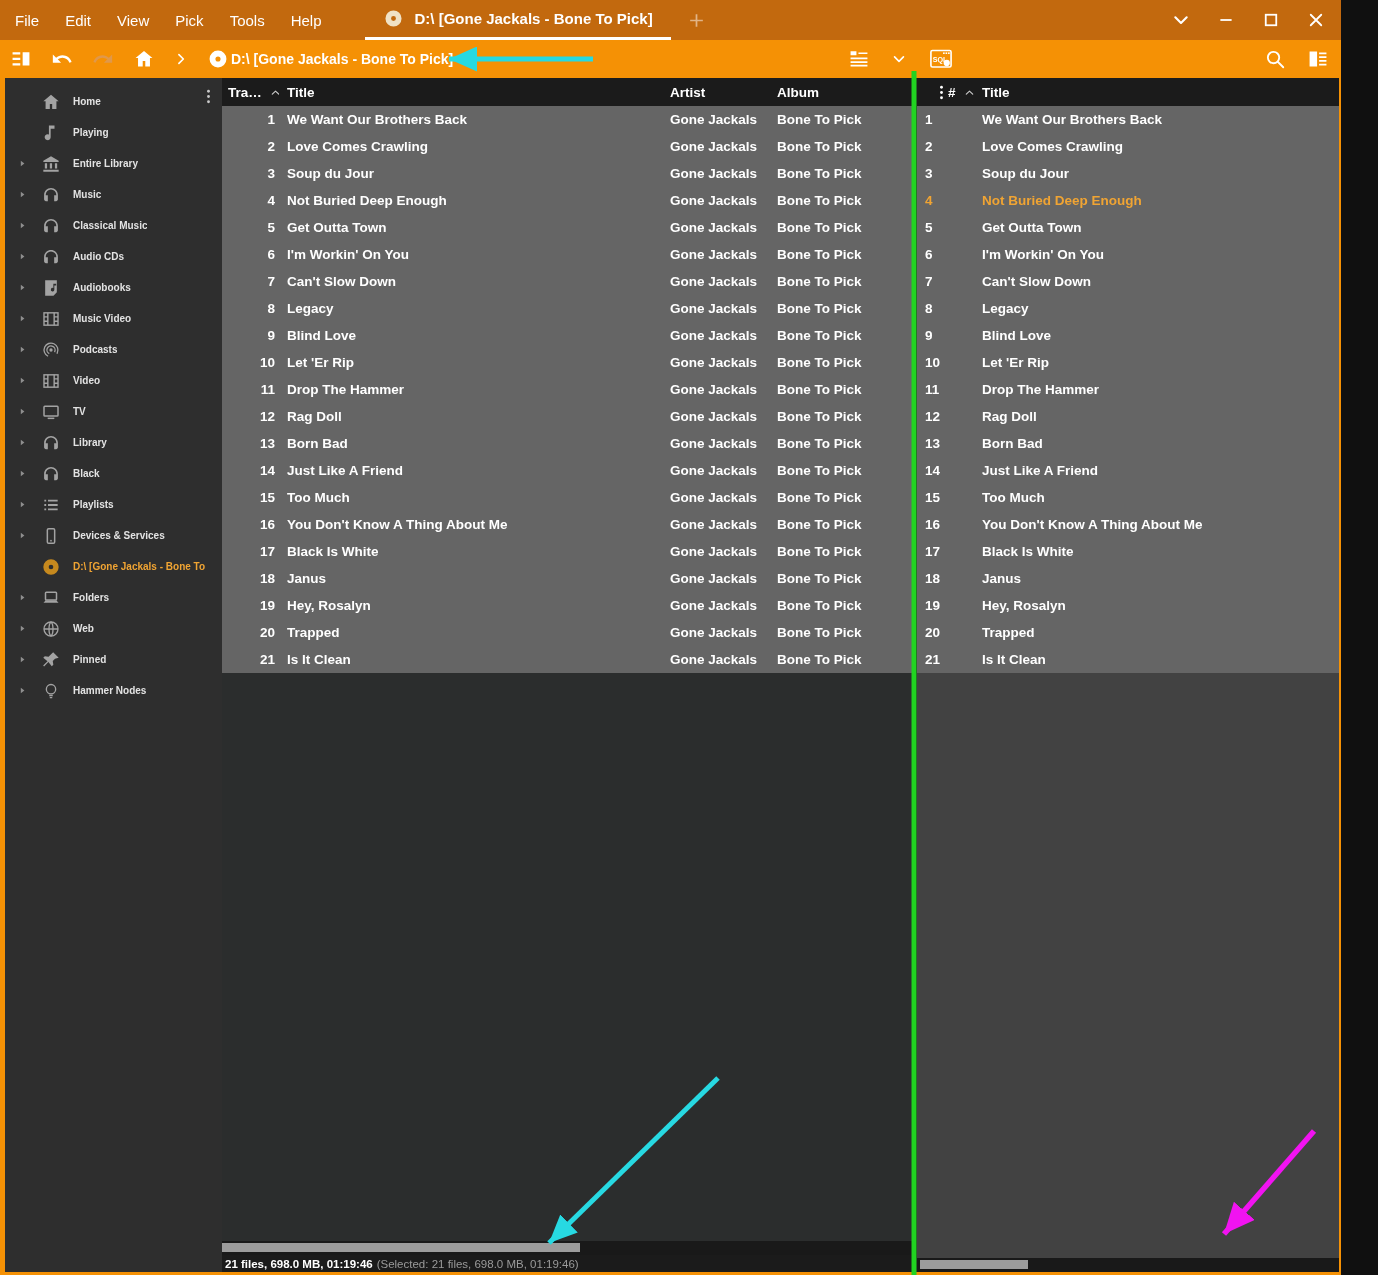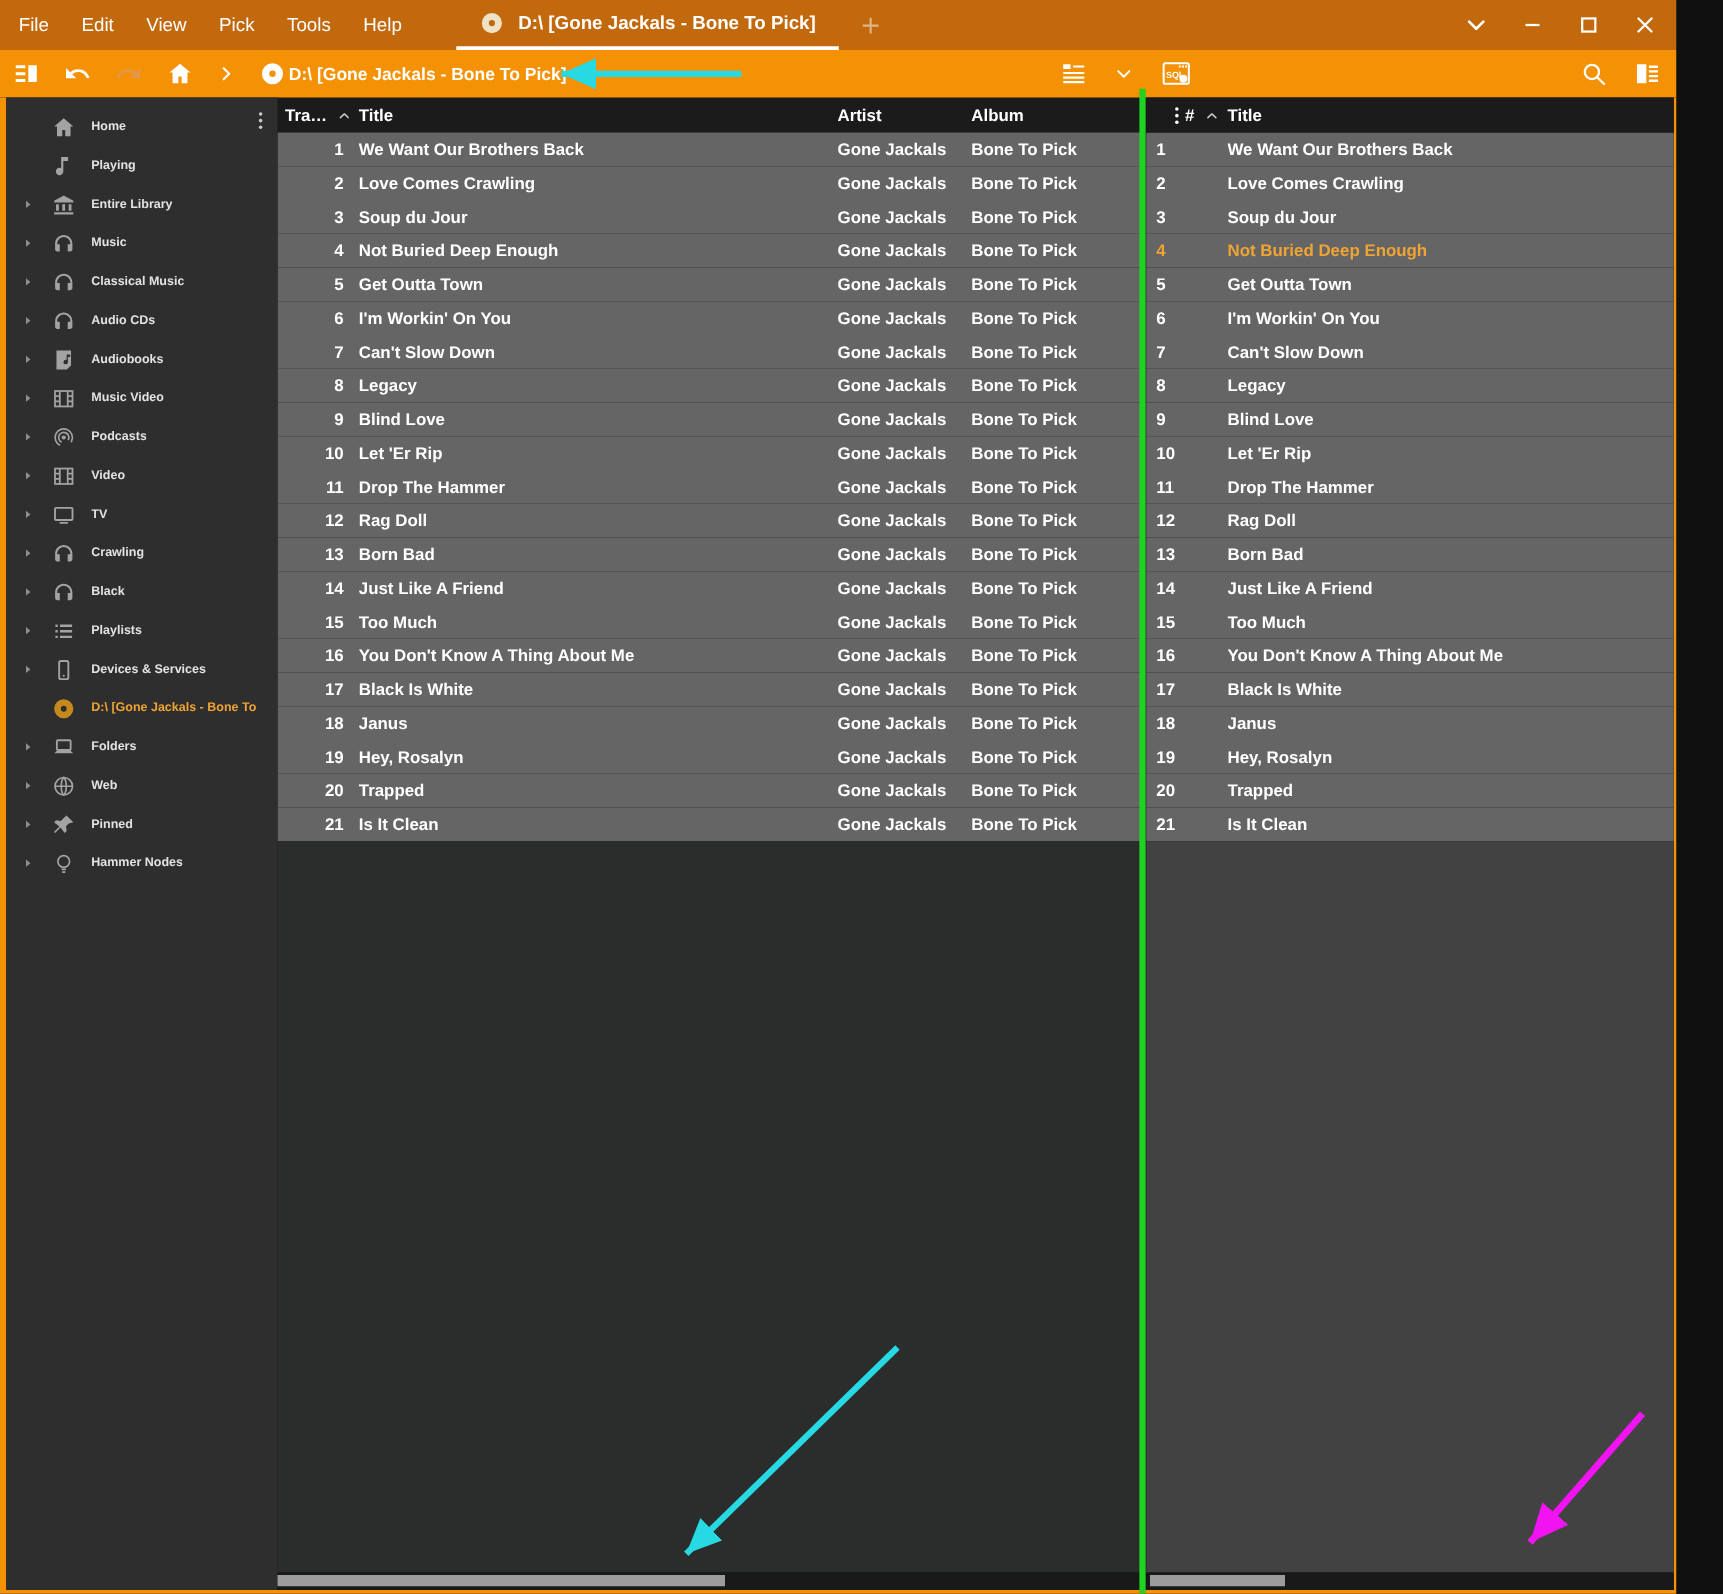--- a/index.html
+++ b/index.html
@@ -396,21 +396,21 @@
     <span class="icon sb-caret">
               <svg viewBox="0 0 24 24" xmlns="http://www.w3.org/2000/svg">
                 <path fill="currentColor" d="M7.5 4.5 17 12l-9.5 7.5z"></path>
               </svg>
             </span>
     <span class="icon sb-icon">
               <svg viewBox="0 0 24 24" xmlns="http://www.w3.org/2000/svg">
                 <path fill="currentColor" d="M12 3.5c-4.6 0-8.3 3.7-8.3 8.3v5.4c0 1.2 1 2.2 2.2 2.2h2.3v-7H5.7v-.6a6.3 6.3 0 0 1 12.6 0v.6h-2.5v7h2.3c1.2 0 2.2-1 2.2-2.2v-5.4c0-4.6-3.7-8.3-8.3-8.3z"></path>
               </svg>
             </span>
-    <span class="sb-label">Crawling</span>
+    <span class="sb-label">Library</span>
   </div>
 
   <div class="sb-item">
     <span class="icon sb-caret">
               <svg viewBox="0 0 24 24" xmlns="http://www.w3.org/2000/svg">
                 <path fill="currentColor" d="M7.5 4.5 17 12l-9.5 7.5z"></path>
               </svg>
             </span>
     <span class="icon sb-icon">
               <svg viewBox="0 0 24 24" xmlns="http://www.w3.org/2000/svg">
@@ -687,20 +687,24 @@
     <div class="cell-no">21</div>
     <div class="cell">Is It Clean</div>
     <div class="cell pad">Gone Jackals</div>
     <div class="cell pad">Bone To Pick</div>
   </div>
 </div>
       <div class="p-empty"></div>
       <div class="hscroll">
           <div class="hthumb"></div>
         </div>
+      <div class="statusbar">
+        <span class="status-main">21 files, 698.0 MB, 01:19:46</span>
+        <span class="status-dim">(Selected: 21 files, 698.0 MB, 01:19:46)</span>
+      </div>
     </div>
 
     <div class="divider"></div>
 
     <div class="panel right">
       <div class="p-header">
         <span class="icon ph-kebab">
             <svg viewBox="0 0 24 24" xmlns="http://www.w3.org/2000/svg">
               <g fill="currentColor">
                 <circle cx="12" cy="4.6" r="2"></circle>

